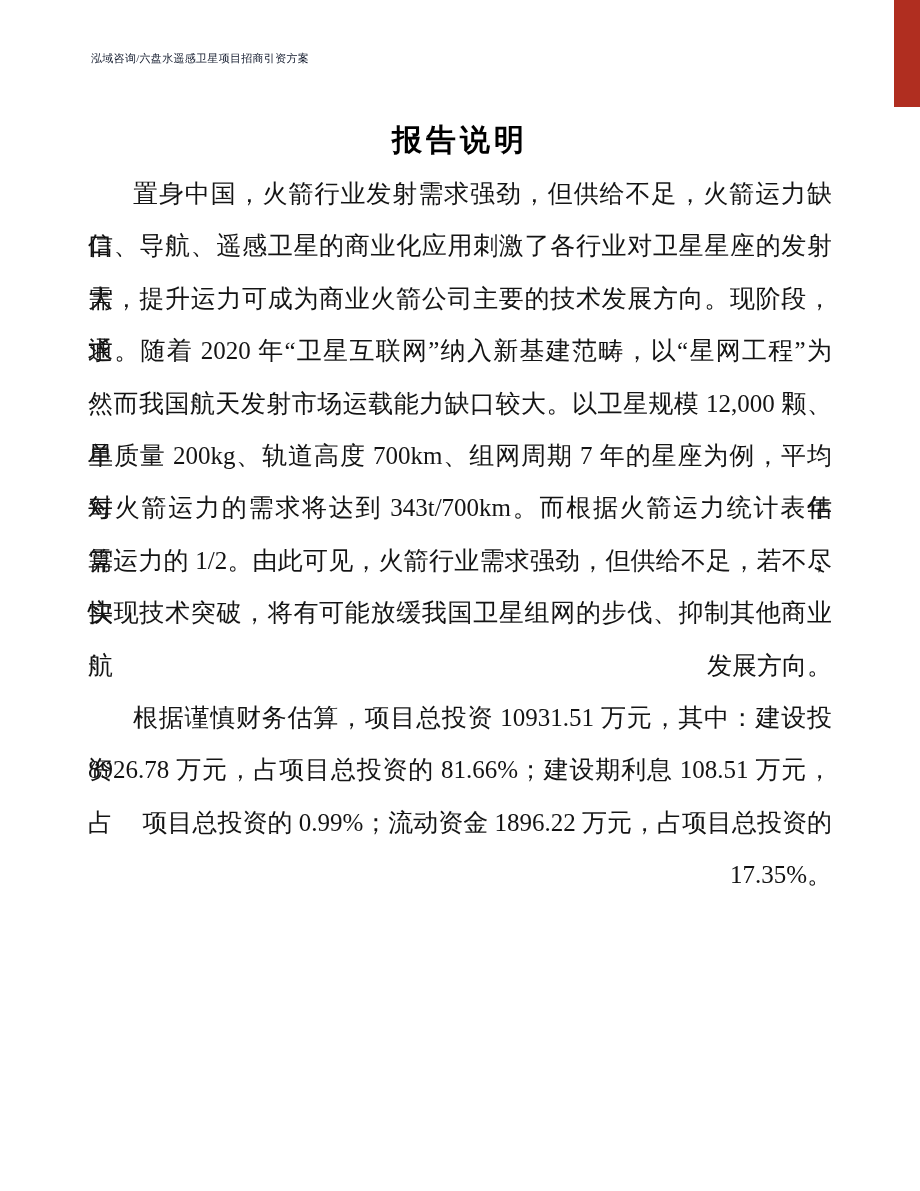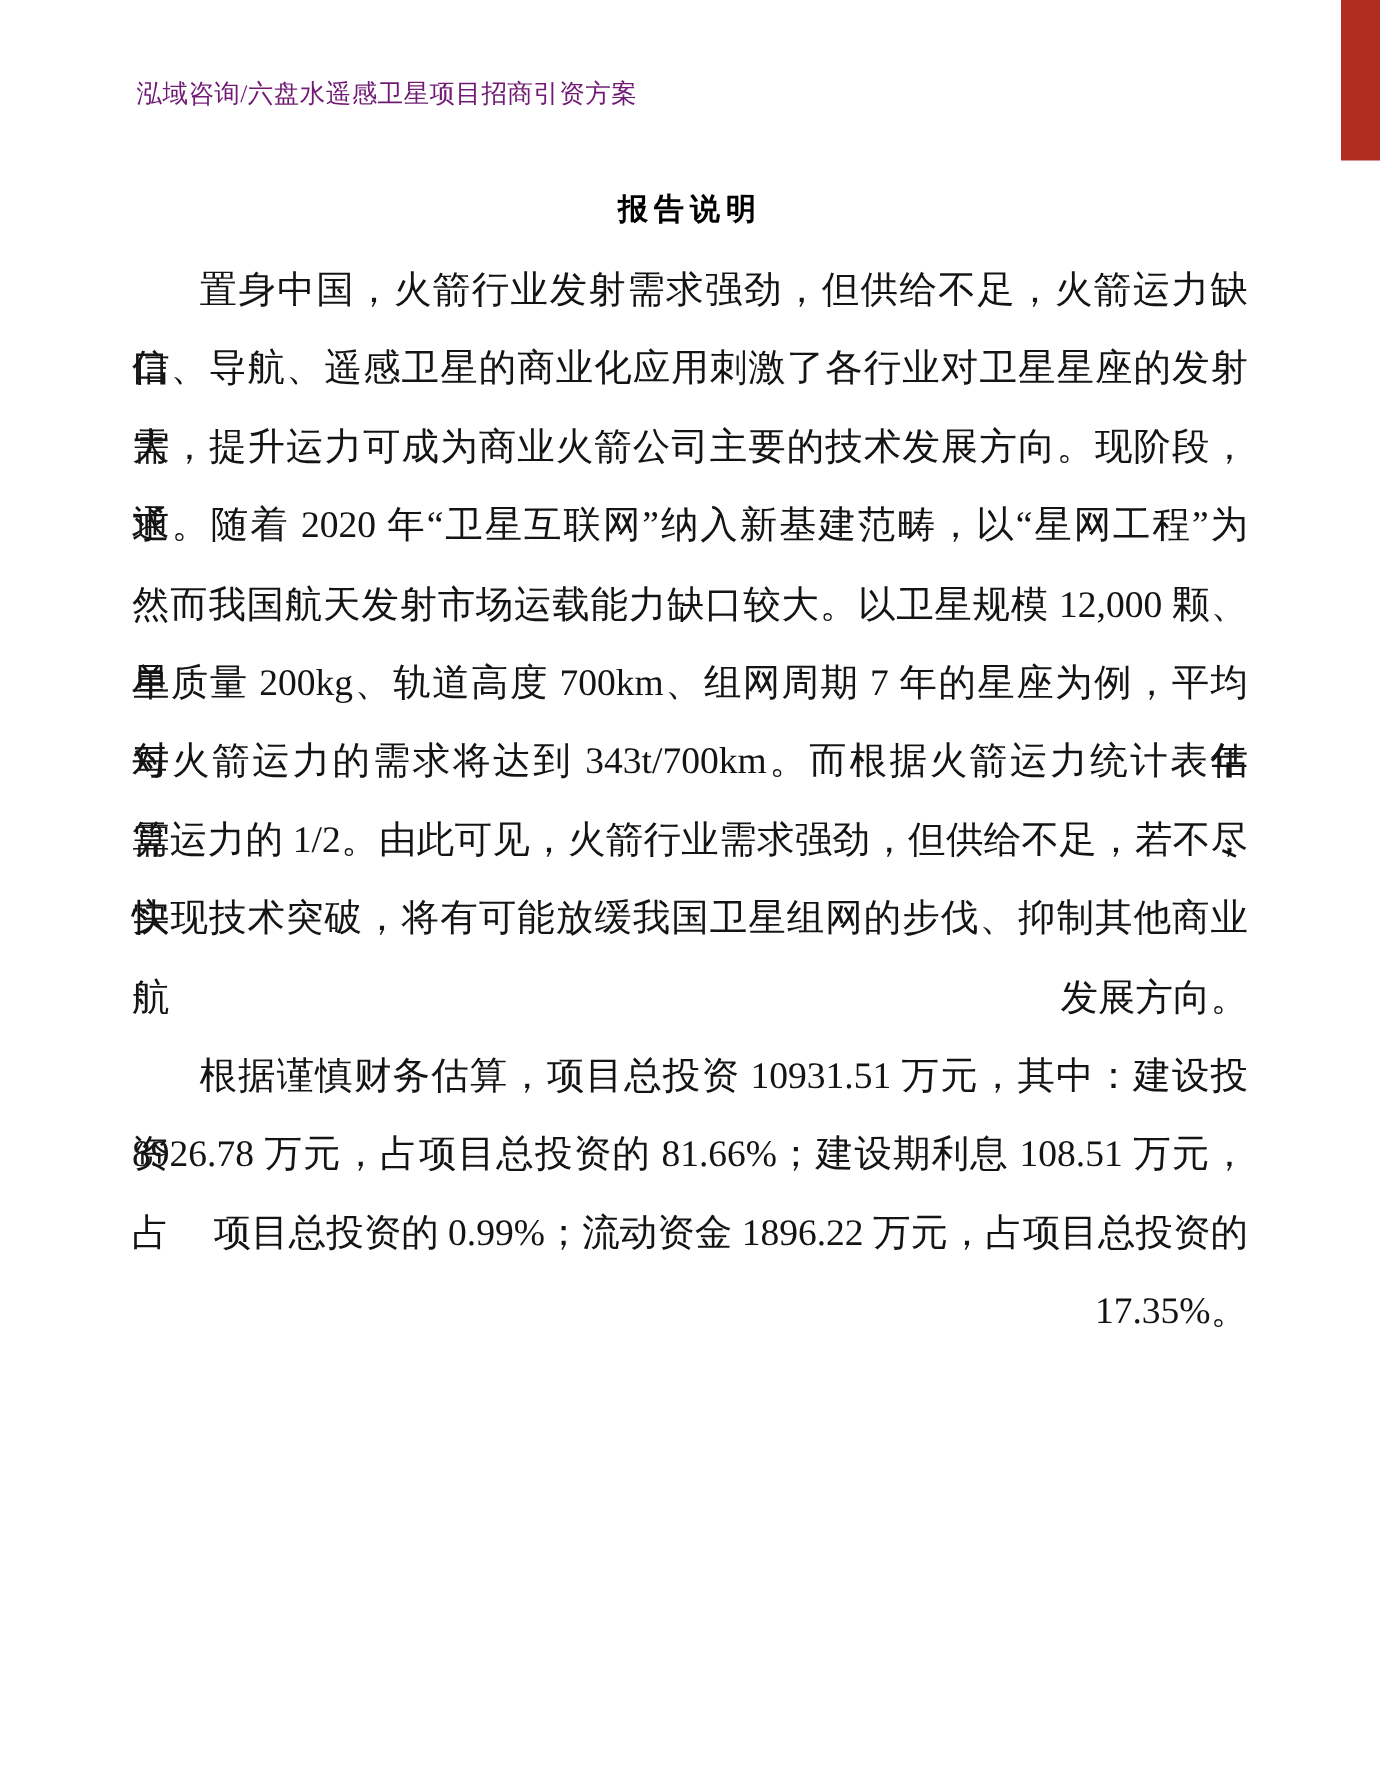--- a/index.html
+++ b/index.html
@@ -9,41 +9,41 @@
     height: 1191px;
     background: #ffffff;
     overflow: hidden;
     font-family: "Liberation Serif", "DejaVu Serif", serif;
     color: #111111;
   }
   .page-header {
     position: absolute;
     left: 91px;
     top: 51px;
-    font-size: 17px;
+    font-size: 11px;
     letter-spacing: 0.3px;
-    color: #701a75;
+    color: #0f172a;
     white-space: nowrap;
   }
   .corner-accent {
     position: absolute;
     top: 0;
     right: 0;
     width: 26px;
     height: 107px;
   }
   .doc-title {
     position: absolute;
     top: 118px;
     left: 0;
     right: 0;
     height: 44px;
     line-height: 44px;
     text-align: center;
-    font-size: 20px;
+    font-size: 30px;
     font-weight: bold;
     letter-spacing: 4px;
     color: #000000;
   }
   .doc-body {
     position: absolute;
     left: 88px;
     top: 168px;
     width: 744px;
   }

